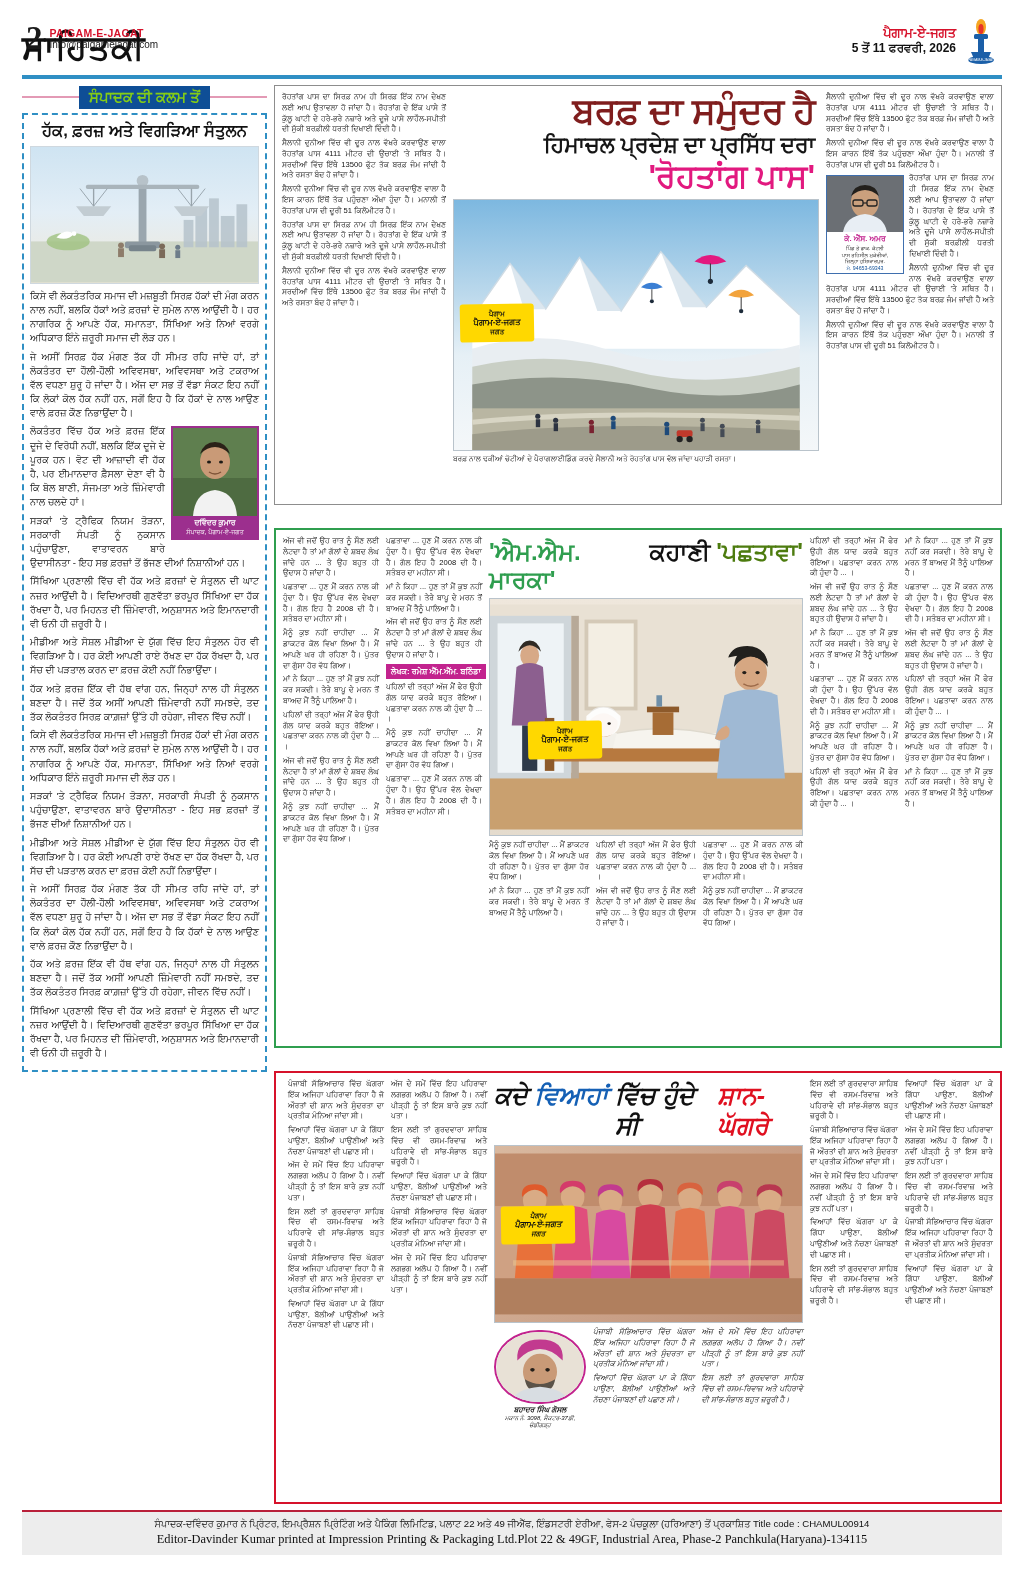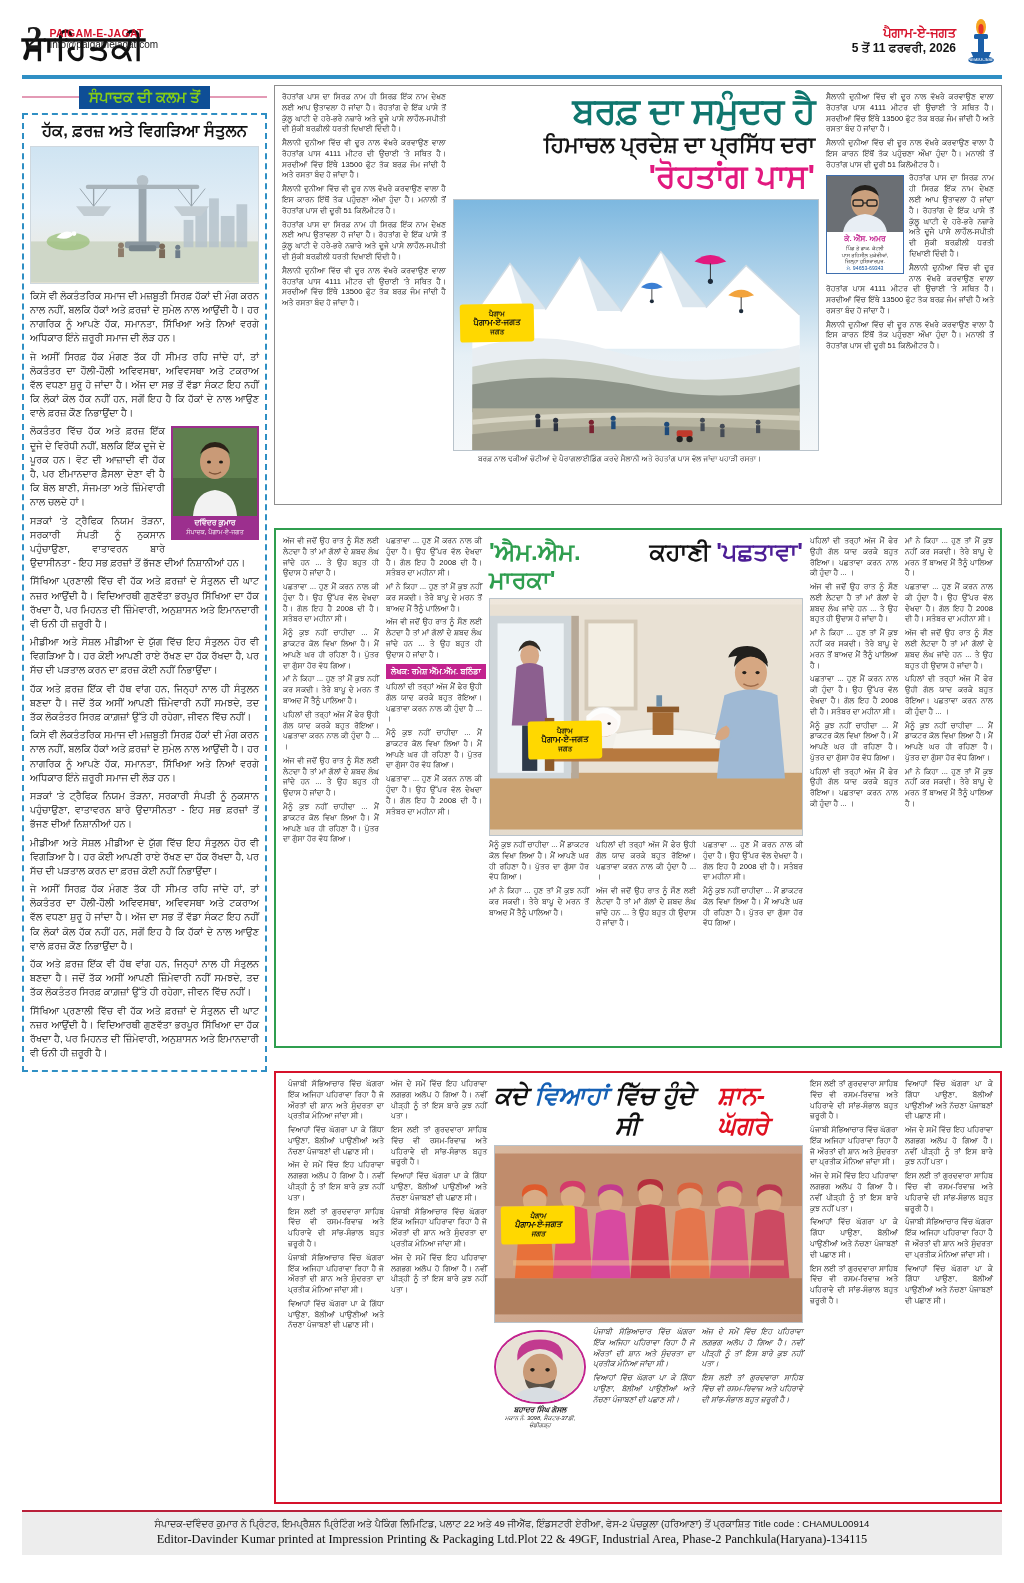--- a/index.html
+++ b/index.html
@@ -55,36 +55,36 @@
   .art.art1 { border-color:#8d8d8d; }
   .art.art2 { border:2px solid #2f9e4f; }
   .art.art3 { border:2px solid #d6122b; }
 
   .art-grid { display:flex; gap:7px; }
   .cl { font-size:7.6px; line-height:1.42; text-align:justify; }
   .cl p { margin:0 0 3px; }
 
   
   .a1-head { text-align:right; padding-right:4px; }
-  .a1-h1 { font-size:36px; font-weight:bold; color:#0f766e; line-height:1.05; letter-spacing:-.5px; }
+  .a1-h1 { font-size:36px; font-weight:bold; color:#7f1d1d; line-height:1.05; letter-spacing:-.5px; }
   .a1-h2 { font-size:22px; font-weight:bold; color:#151515; line-height:1.15; margin-top:2px; }
   .a1-h3 { font-size:32px; font-weight:bold; color:#e2197f; line-height:1.1; margin-top:2px; }
   .hero { width:100%; height:252px; position:relative; overflow:hidden; margin-top:5px; border:1px solid #b9c3cb; }
 
   
   .stamp { position:absolute; width:74px; height:38px; background:#ffd800; border-radius:3px;
            display:flex; flex-direction:column; align-items:center; justify-content:center;
            font-size:7px; font-weight:bold; color:#111; line-height:1.15; transform:rotate(-1deg); }
   .stamp .big { font-size:8.4px; color:#111; }
 
   
   .a2-head { display:flex; align-items:baseline; justify-content:flex-start; gap:6px; padding:2px 0 4px; }
   .a2-green { color:#2f9e4f; font-size:24px; font-weight:bold; }
   .a2-black { color:#101010; font-size:24px; font-weight:bold; }
-  .a2-red { color:#4c1d95; font-size:24px; font-weight:bold; }
+  .a2-red { color:#4d7c0f; font-size:24px; font-weight:bold; }
   .a2-photo { width:100%; height:238px; position:relative; overflow:hidden; border:1px solid #b9c3cb; }
   .byline { background:#c2238e; color:#fff; font-size:8px; font-weight:bold; padding:2px 5px; display:inline-block; white-space:nowrap; }
 
   
   .a3-head { display:flex; align-items:baseline; gap:7px; padding:2px 0 4px; justify-content:center; }
   .a3-black { color:#101010; font-size:25px; font-weight:bold; }
   .a3-blue { color:#1560b5; font-size:25px; font-weight:bold; }
   .a3-red { color:#e01020; font-size:25px; font-weight:bold; }
   .a3-photo { width:100%; height:178px; position:relative; overflow:hidden; border:1px solid #b9c3cb; }
   .oval-author { width:92px; margin:3px auto 2px; text-align:center; }
@@ -97,21 +97,21 @@
   .footer .l1 { font-size:9.6px; line-height:1.5; }
   .footer .l2 { font-size:12.4px; font-family:"Liberation Serif", serif; line-height:1.45; }
 
   
   .sky { position:absolute; inset:0; }
   .scales-sky { background:linear-gradient(#cfe4f2 0%, #e3eef6 48%, #f0e8d8 100%); }
   .mtn-sky { background:linear-gradient(#7db8e0 0%, #bcd9ec 38%, #e6f0f6 62%, #f4f7f9 100%); }
   .room-wall { position:absolute; inset:0; background:linear-gradient(#efe7dc, #e4dbcd); }
   .vintage { position:absolute; inset:0; background:linear-gradient(135deg,#d9b9a0,#c99f86 60%,#b98d73); }
 
-  .cap-under { font-size:7.4px; line-height:1.4; text-align:justify; margin-top:3px;margin-left:25px; }
+  .cap-under { font-size:7.4px; line-height:1.4; text-align:justify; margin-top:3px; }
 </style>
 </head>
 <body>
 
 <div class="page">
 
   <div class="masthead">
     <div class="mh-left">
       <div class="mh-pageno">2</div>
       <div class="mh-brandwrap">

